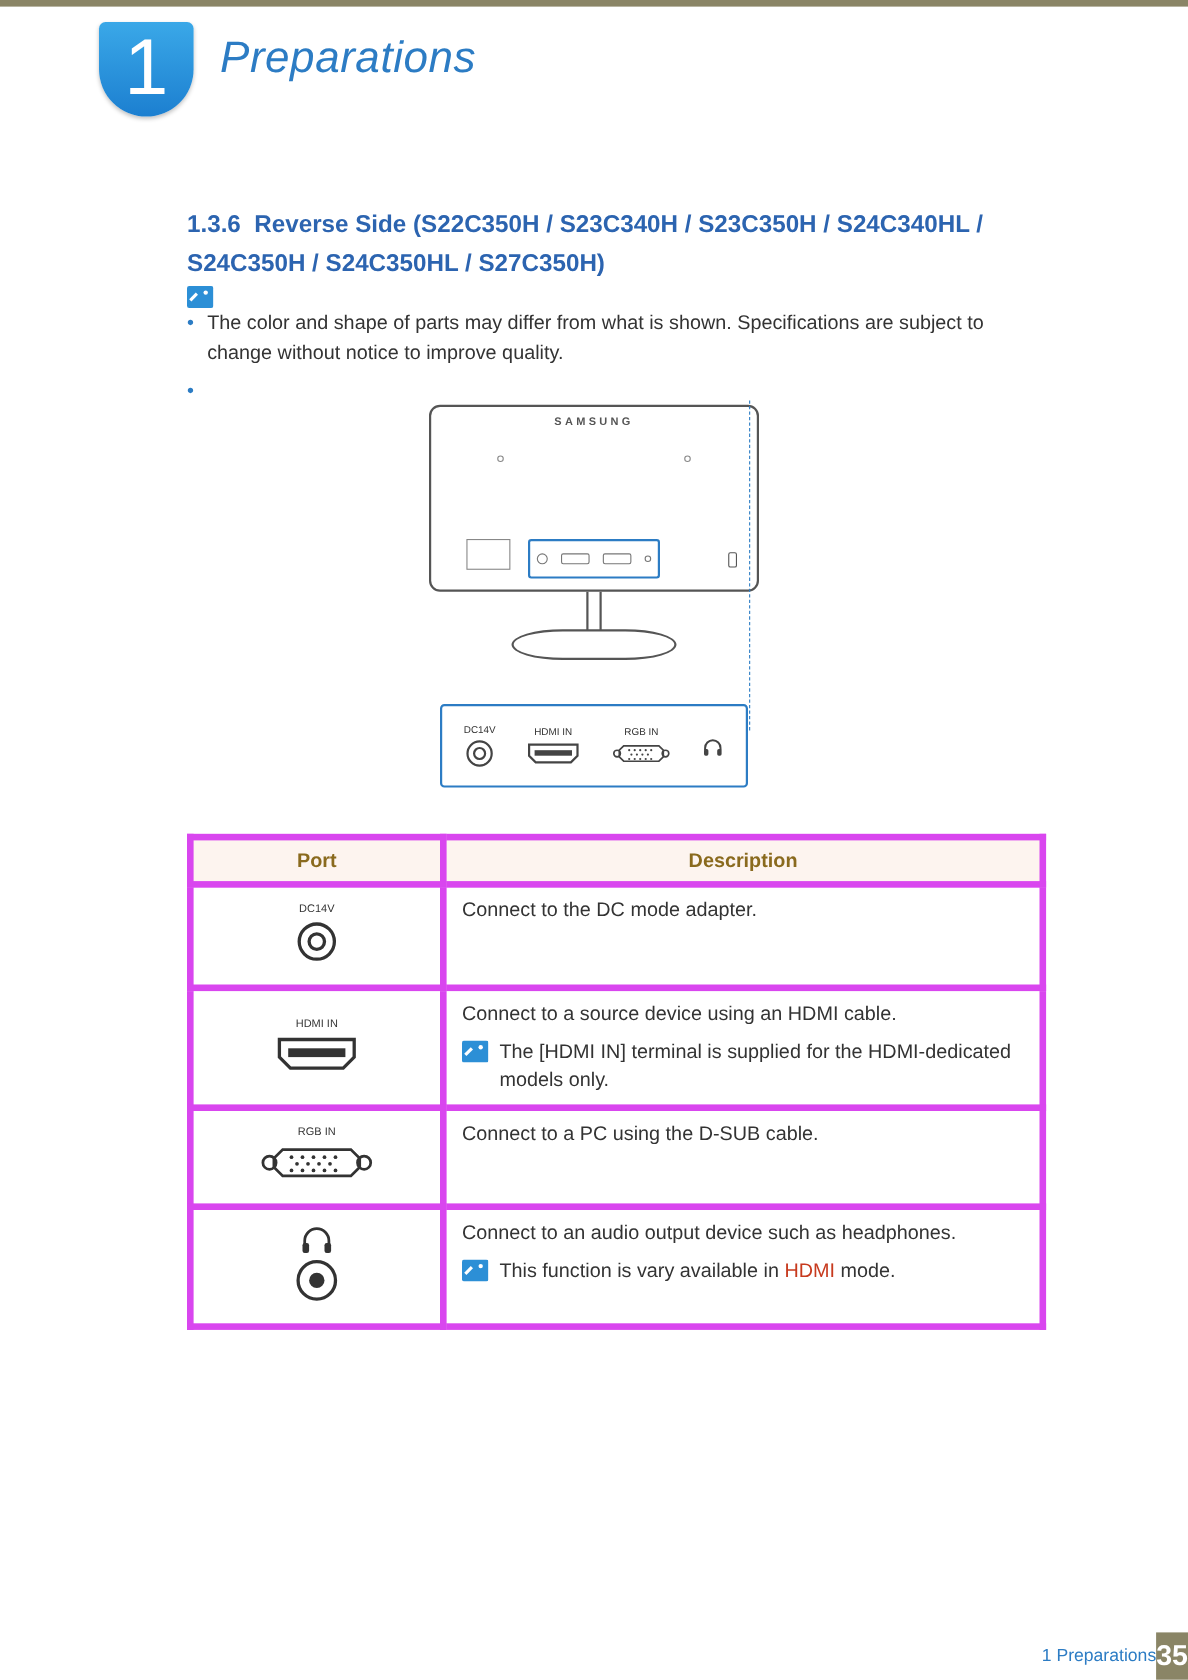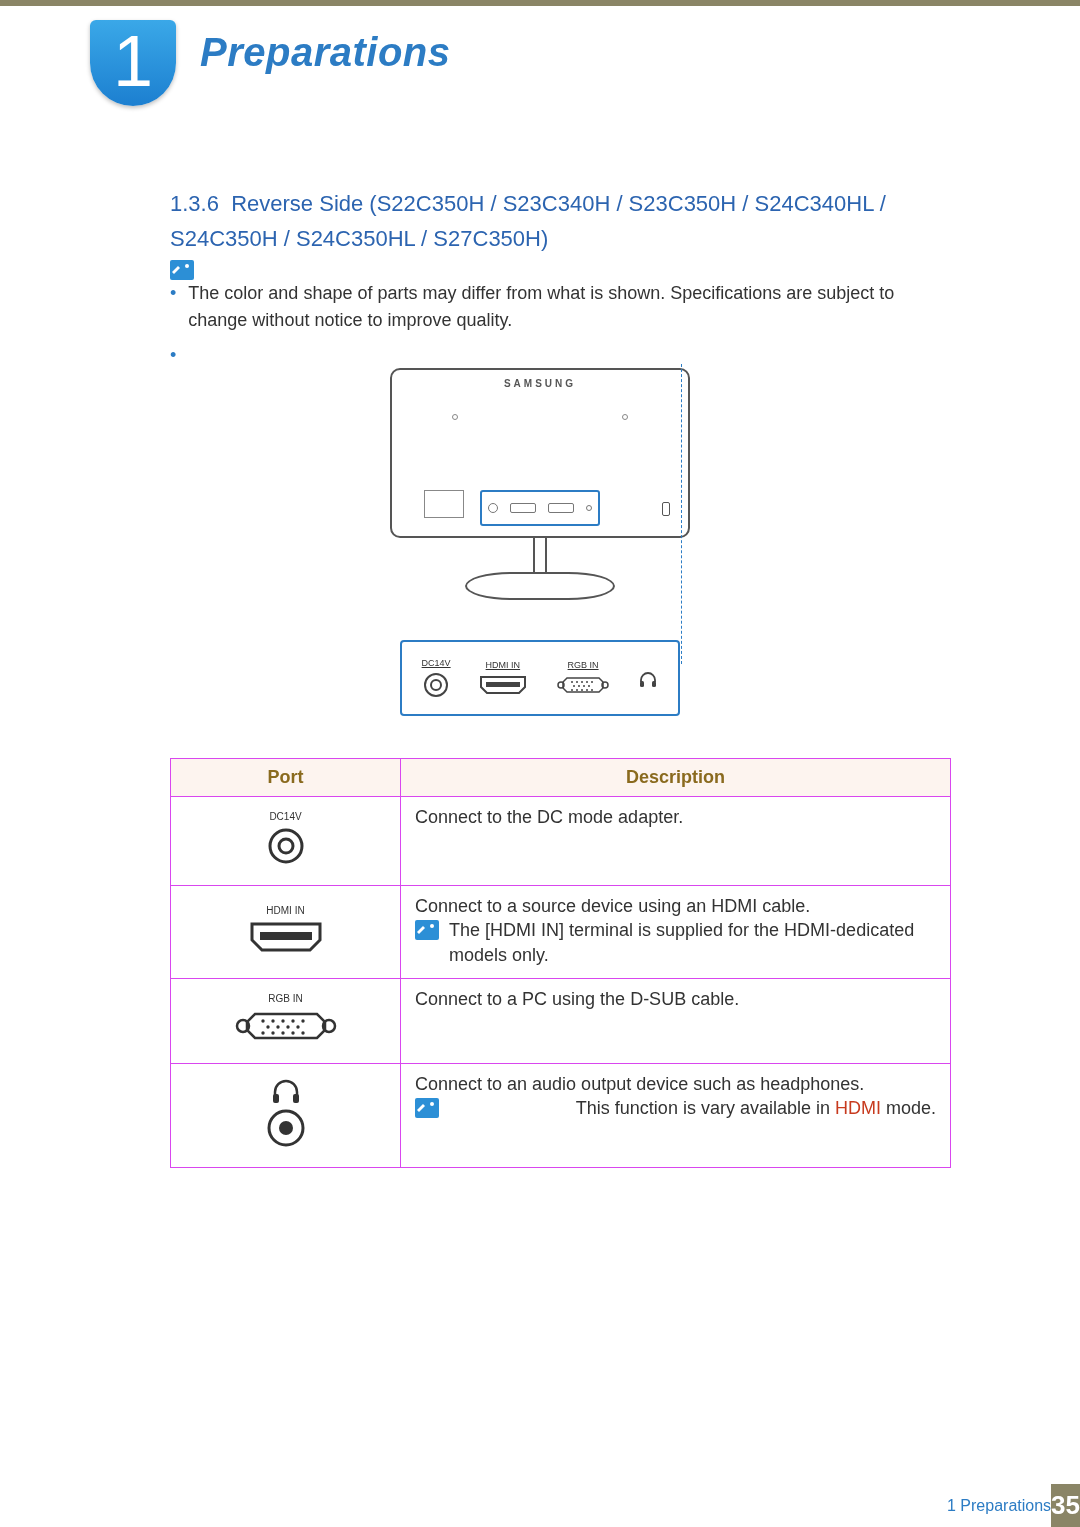--- a/index.html
+++ b/index.html
@@ -31,33 +31,33 @@
     text-align: center;
     line-height: 82px;
     box-shadow: 0 2px 4px rgba(0,0,0,.25);
   }
   .chapter-title {
     position: absolute;
     top: 30px;
     left: 200px;
     color: #2c7cc4;
     font-size: 40px;
-    font-weight: 700;
+    font-weight: 400;
     font-style: italic;
     letter-spacing: .5px;
     text-align: right;
   }
   .section-heading {
     position: absolute;
     top: 186px;
     left: 170px;
     right: 110px;
     color: #2c64b0;
     font-size: 22px;
-    font-weight: 400;
+    font-weight: 700;
     line-height: 1.6;
   }
   .notes-block {
     position: absolute;
     top: 258px;
     left: 170px;
     right: 110px;
   }
   .note-icon {
     display: inline-block;
@@ -81,21 +81,21 @@
     color:#2c7cc4; font-size:18px; line-height:1; padding:4px 12px 0 0;
   }
   .note-list .txt { line-height:1.5; }
   .diagram-area {
     position:absolute;
     top:368px;
     left:0; right:0;
     display:flex;
     justify-content:center;
   }
-  .diagram-box { width: 320px; text-decoration: underline; }
+  .diagram-box { width: 320px; }
   .monitor-back {
     width:300px; height:170px;
     border:2.5px solid #555;
     border-radius:10px;
     margin:0 auto;
     position:relative;
     background:#fff;
   }
   .brand-label {
     position:absolute; top:8px; left:0; right:0; text-align:center;
@@ -146,38 +146,38 @@
   .ports-table {
     position:absolute;
     top:758px;
     left:170px;
     right:129px;
     border-collapse:collapse;
     width:781px;
     font-size:18px;
   }
   .ports-table th, .ports-table td {
-    border:1px solid #d946ef;
+    border:6px solid #d946ef;
     padding:10px 14px;
     vertical-align:top;
     text-align:left;
   }
   .ports-table thead th {
     background:#fdf4ef;
     color:#8a6a1e;
     font-weight:700;
     text-align:center;
     padding:8px;
   }
   .ports-table td.port-cell {
     width:230px; text-align:center; vertical-align:middle;
     padding-top:14px; padding-bottom:14px;
   }
   .port-cell .plabel { font-size:10px; color:#333; display:block; margin-bottom:4px;}
-  .desc-cell .inner-note { display:flex; margin-top:1px;justify-content:space-between; }
+  .desc-cell .inner-note { display:flex; margin-top:12px; }
   .desc-cell .inner-note .note-icon { flex-shrink:0; margin-right:10px;}
   .desc-cell .inner-note .ntxt { line-height:1.4; }
   .hdmi-em { color:#c73a1e; font-weight:400;}
   .footer {
     position:absolute; bottom:0; left:0; right:0; height:42px;
     text-align:right; color:#fff;
   }
   .footer-inner {
     position:absolute; bottom:0; right:0;
     display:flex; align-items:center;

